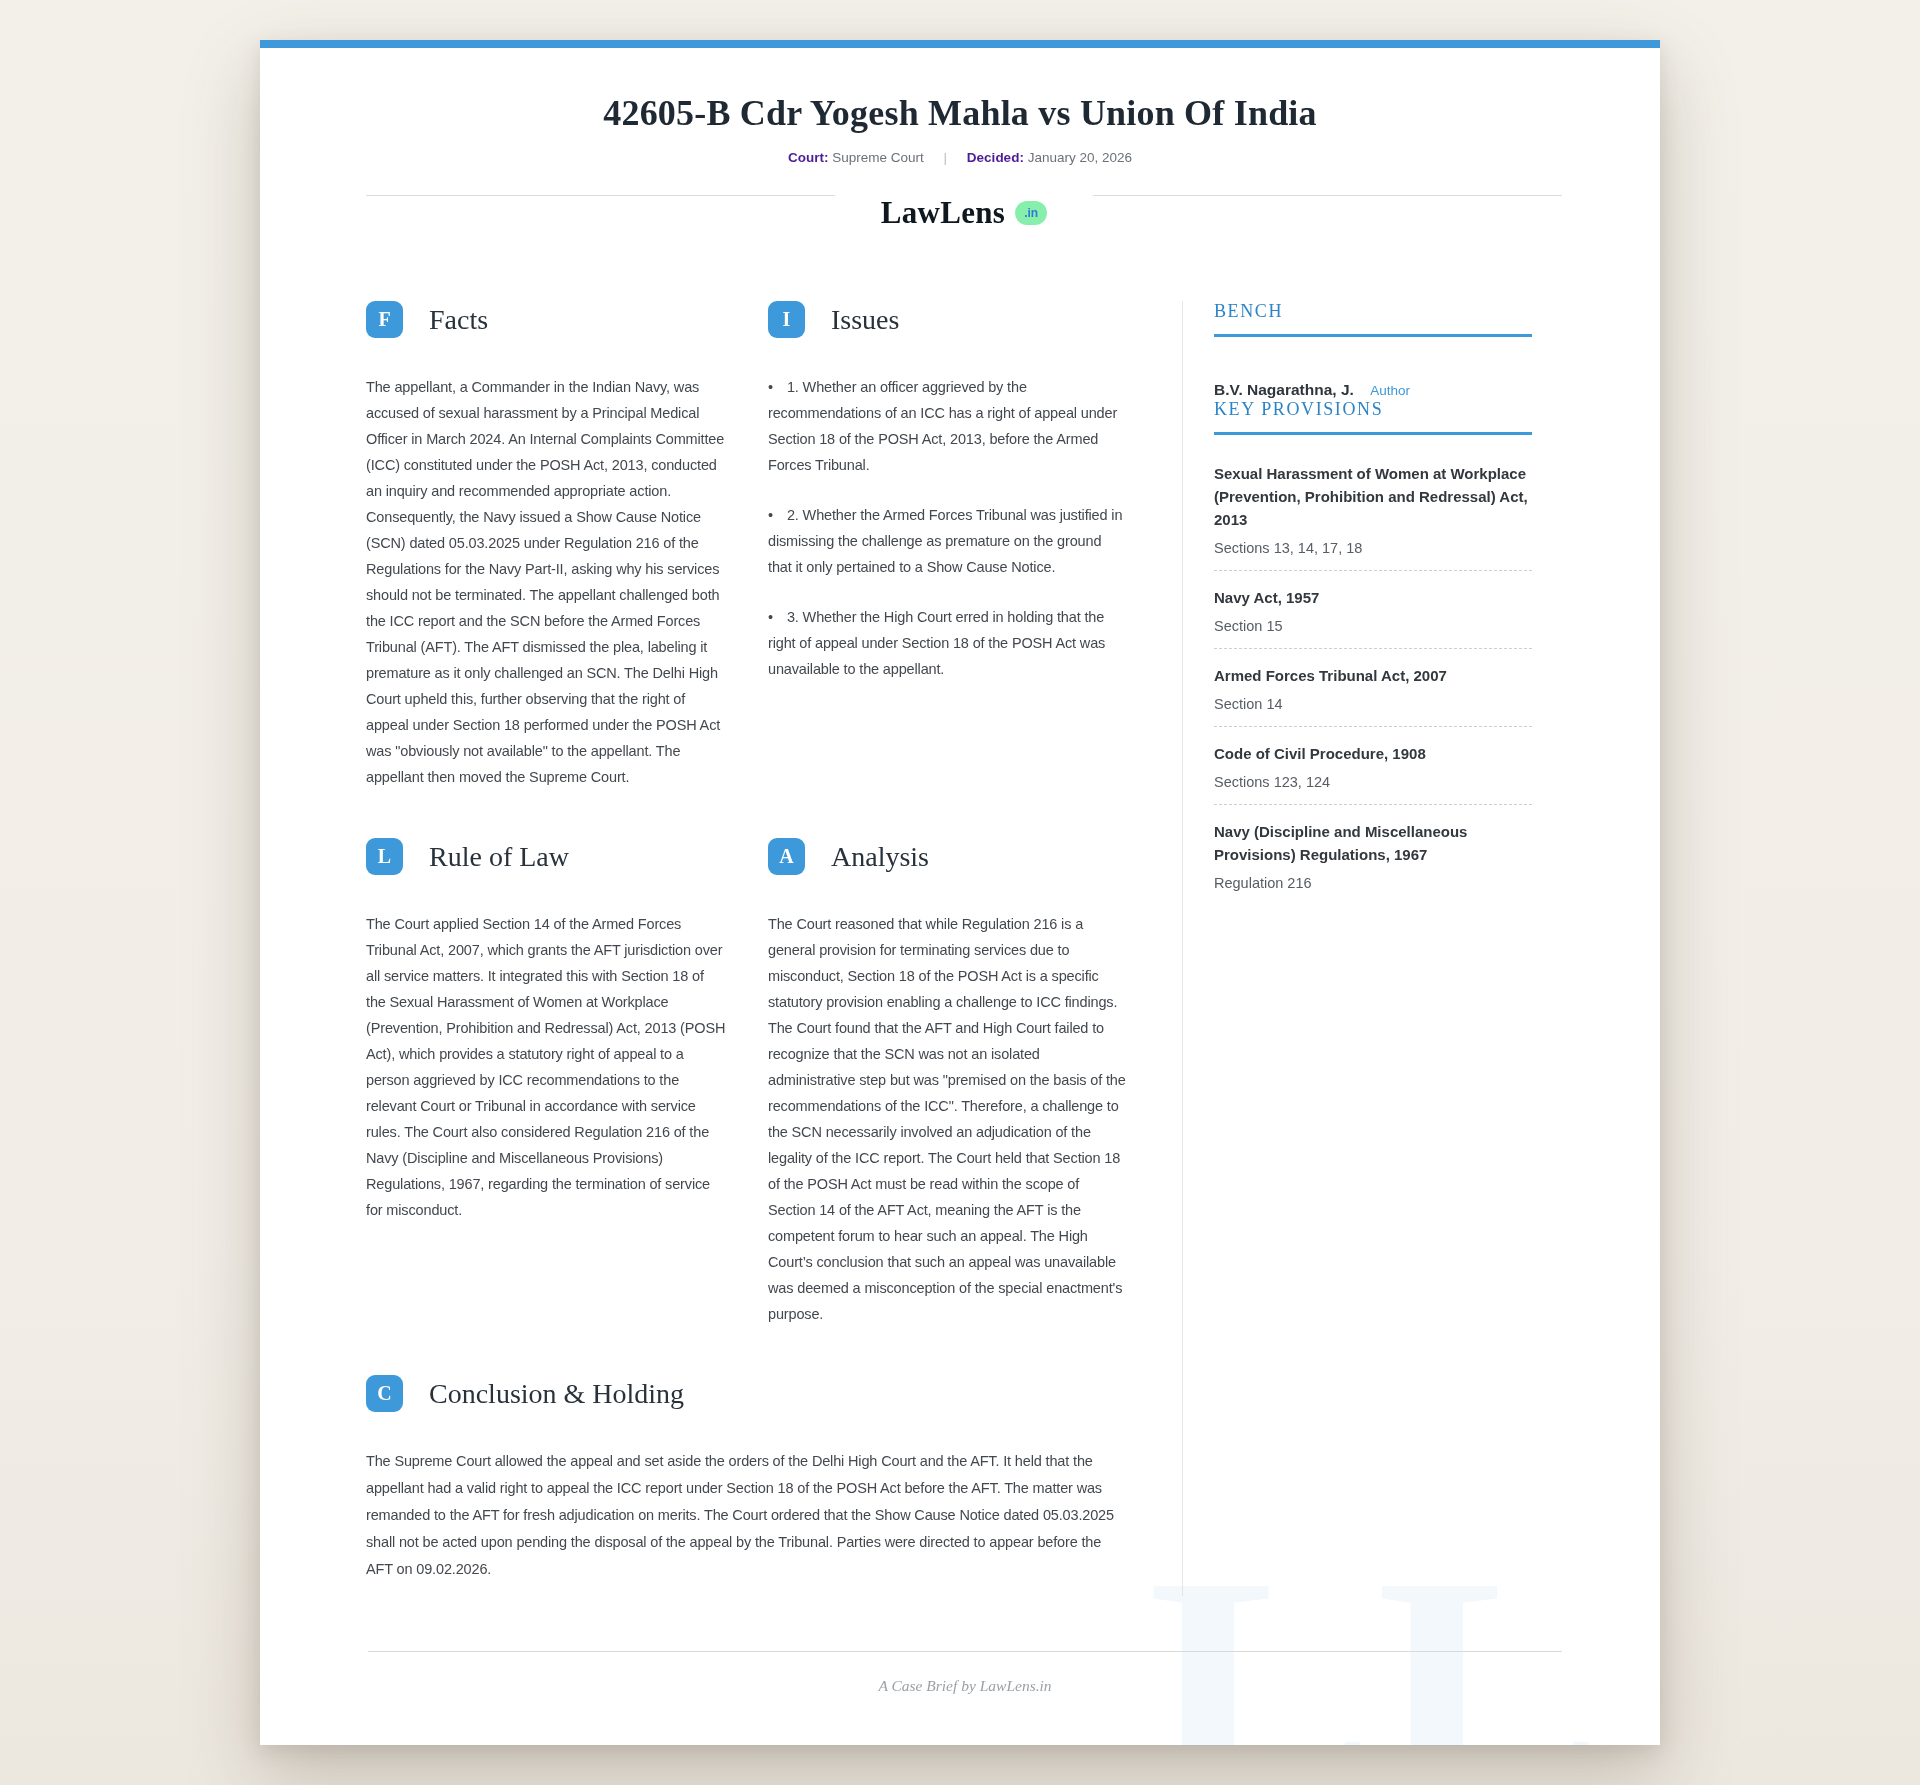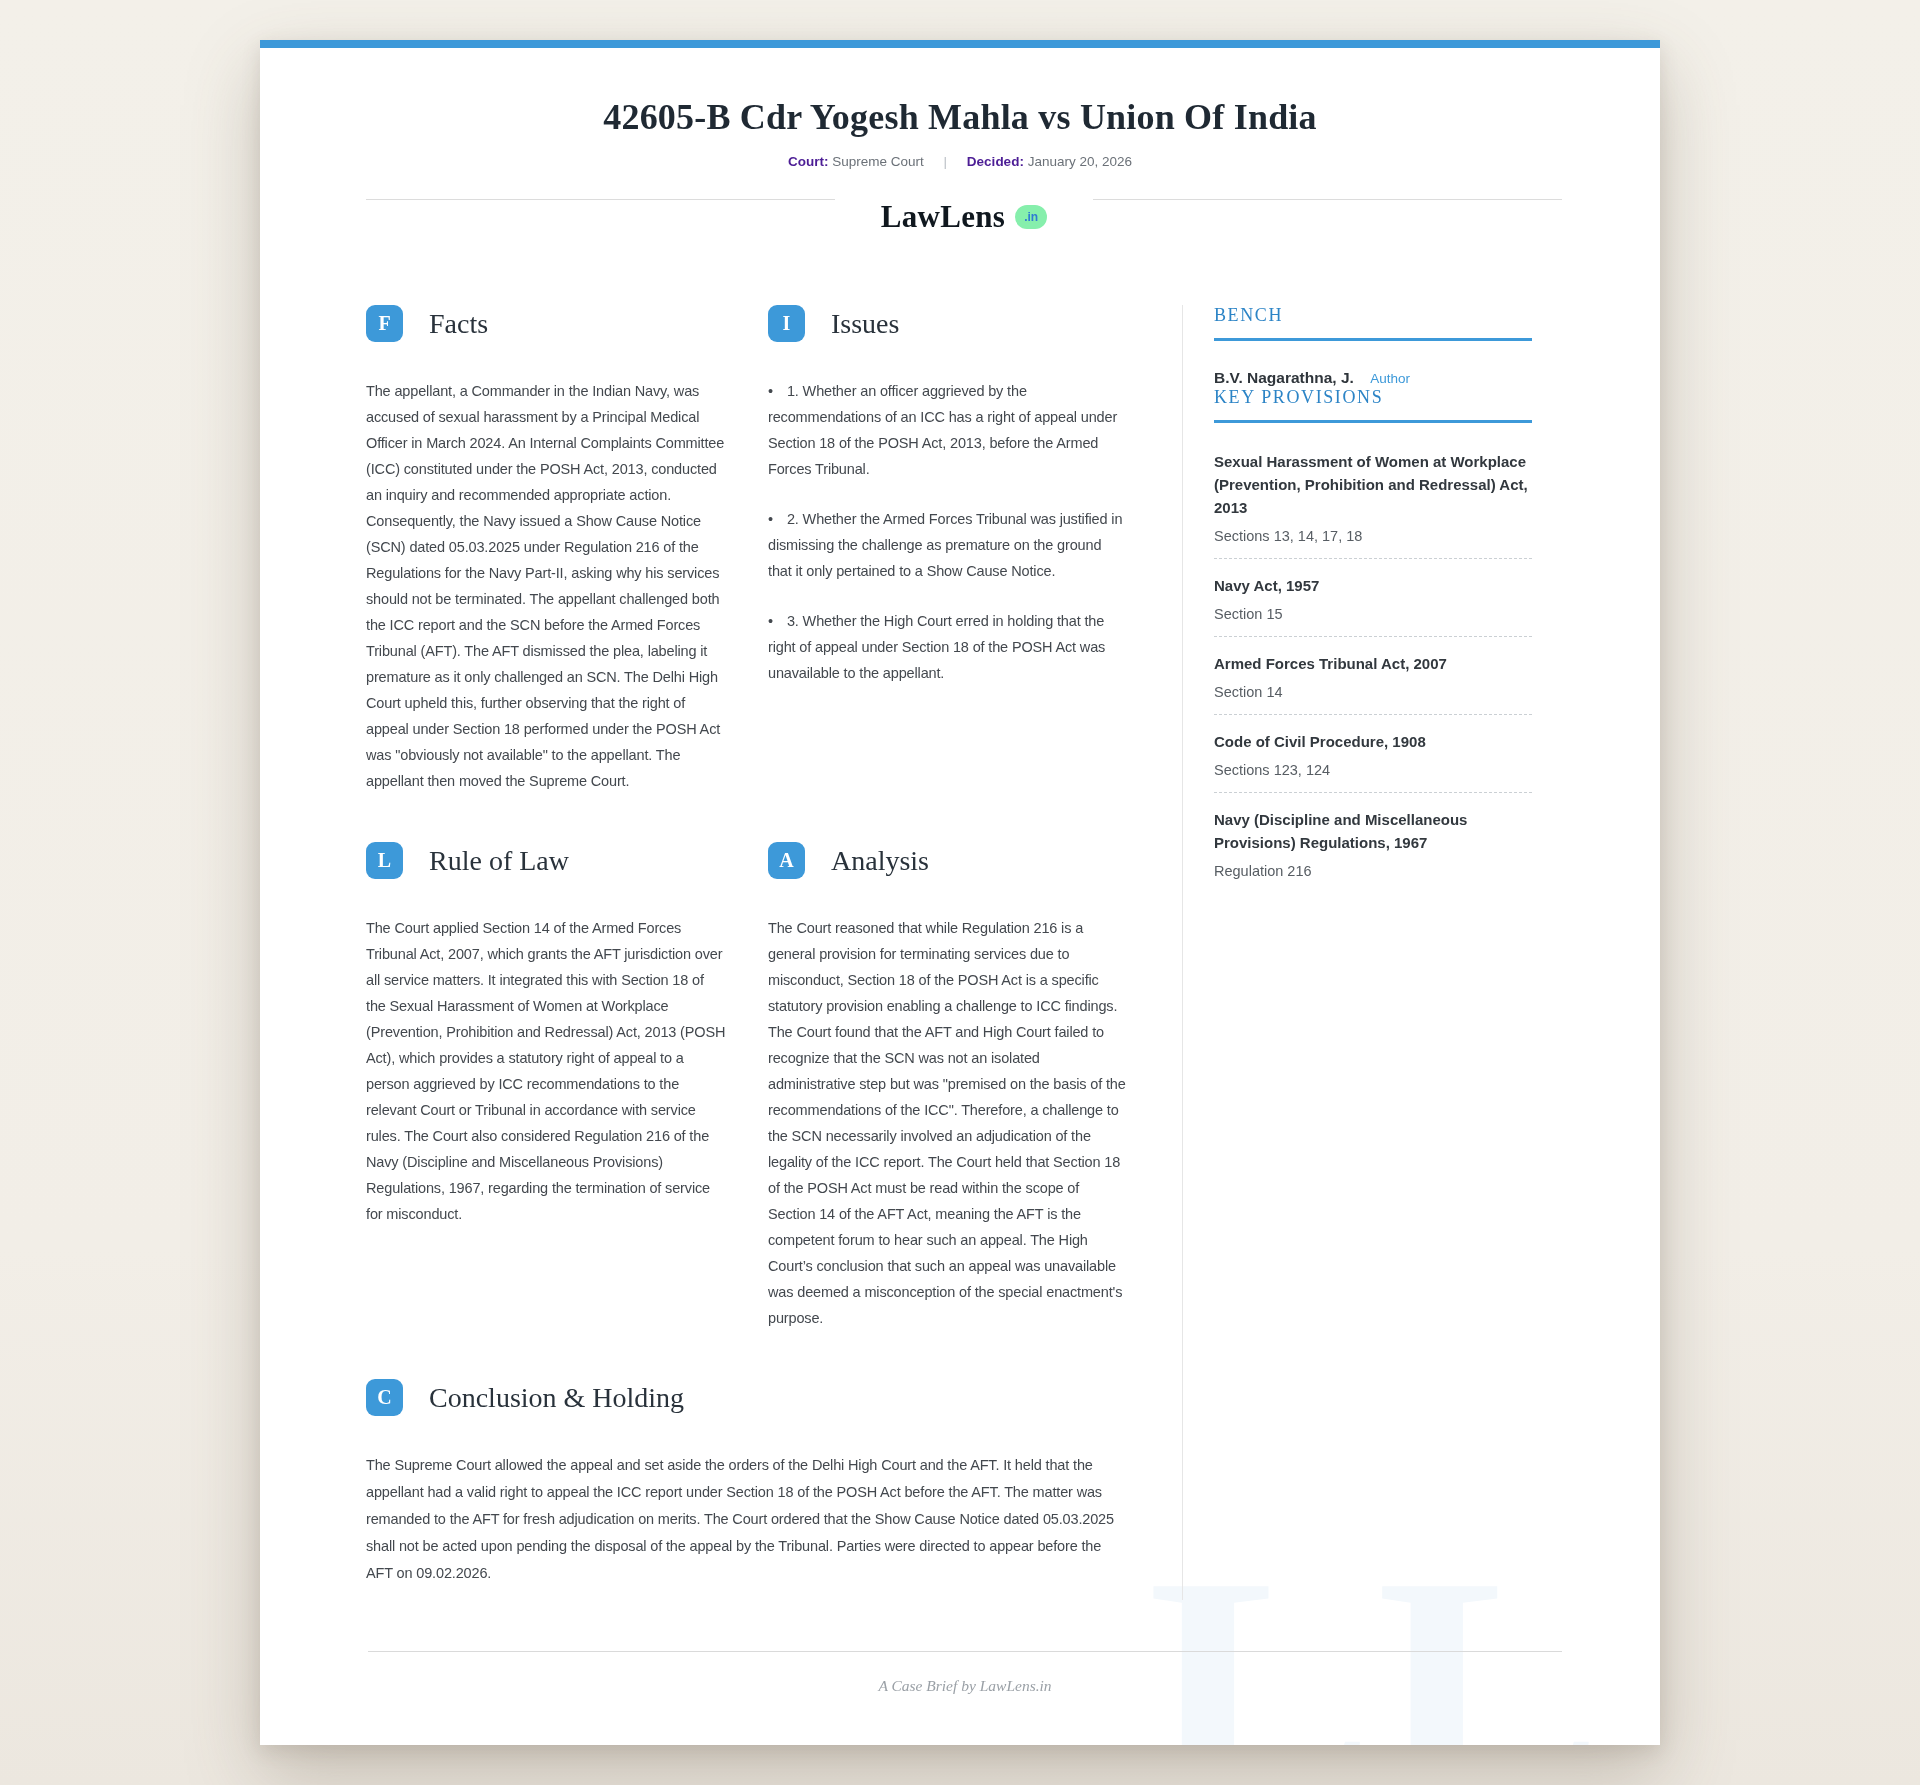--- a/index.html
+++ b/index.html
@@ -13,21 +13,21 @@
     position:relative;
     width:1400px; height:1705px;
     margin:40px auto 0;
     background:#ffffff;
     box-shadow: 0 30px 70px rgba(95,80,62,.28), 0 6px 18px rgba(95,80,62,.14);
     overflow:hidden;
   }
   .topbar { height:8px; background:#3d99d9; }
 
   
-  .header { text-align:center; padding-top:20px; position:relative; z-index:1;margin-top:28px; }
+  .header { text-align:center; padding-top:44px; position:relative; z-index:1; }
   .title {
     font-family:"Liberation Serif", serif;
     font-size:36px; font-weight:bold; color:#1f2933; letter-spacing:.2px;
   }
   .meta { margin-top:16px; font-size:13.5px; color:#6b7178; }
   .meta b { color:#4c1d95; }
   .meta .sep { color:#b9bfc5; margin:0 16px; }
 
   .logo-row { display:flex; align-items:flex-start; margin:30px 98px 0 106px; }
   .logo-row .line { flex:1; height:1px; background:#dcdcdc; }
@@ -66,21 +66,21 @@
   
   .sidebar {
     width:350px; flex:none; margin-left:54px; padding-left:31px;
     border-left:1px solid #e6e6e6; height:1295px;
   }
   .side-head {
     font-family:"Liberation Serif", serif; font-size:18px; font-weight:normal;
     letter-spacing:1.6px; color:#2c84c6; padding-bottom:12px;
     border-bottom:3px solid #3d99d9;
   }
-  .bench-row { margin-top:28px; font-size:15.5px; }
+  .bench-row { margin-top:44px; font-size:15.5px; }
   .judge { font-weight:bold; color:#2f353b; }
   .author-tag { color:#3d99d9; font-size:13.5px; margin-left:12px; }
   .provisions { }
   .prov-list { margin-top:12px; }
   .prov { padding:15px 0 14px; border-bottom:1px dashed #cbd0d4; }
   .prov:last-child { border-bottom:none; }
   .prov-name { font-weight:bold; font-size:15px; color:#32383e; line-height:23px; }
   .prov-sections { margin-top:9px; font-size:14.5px; color:#575d63; }
 
   

